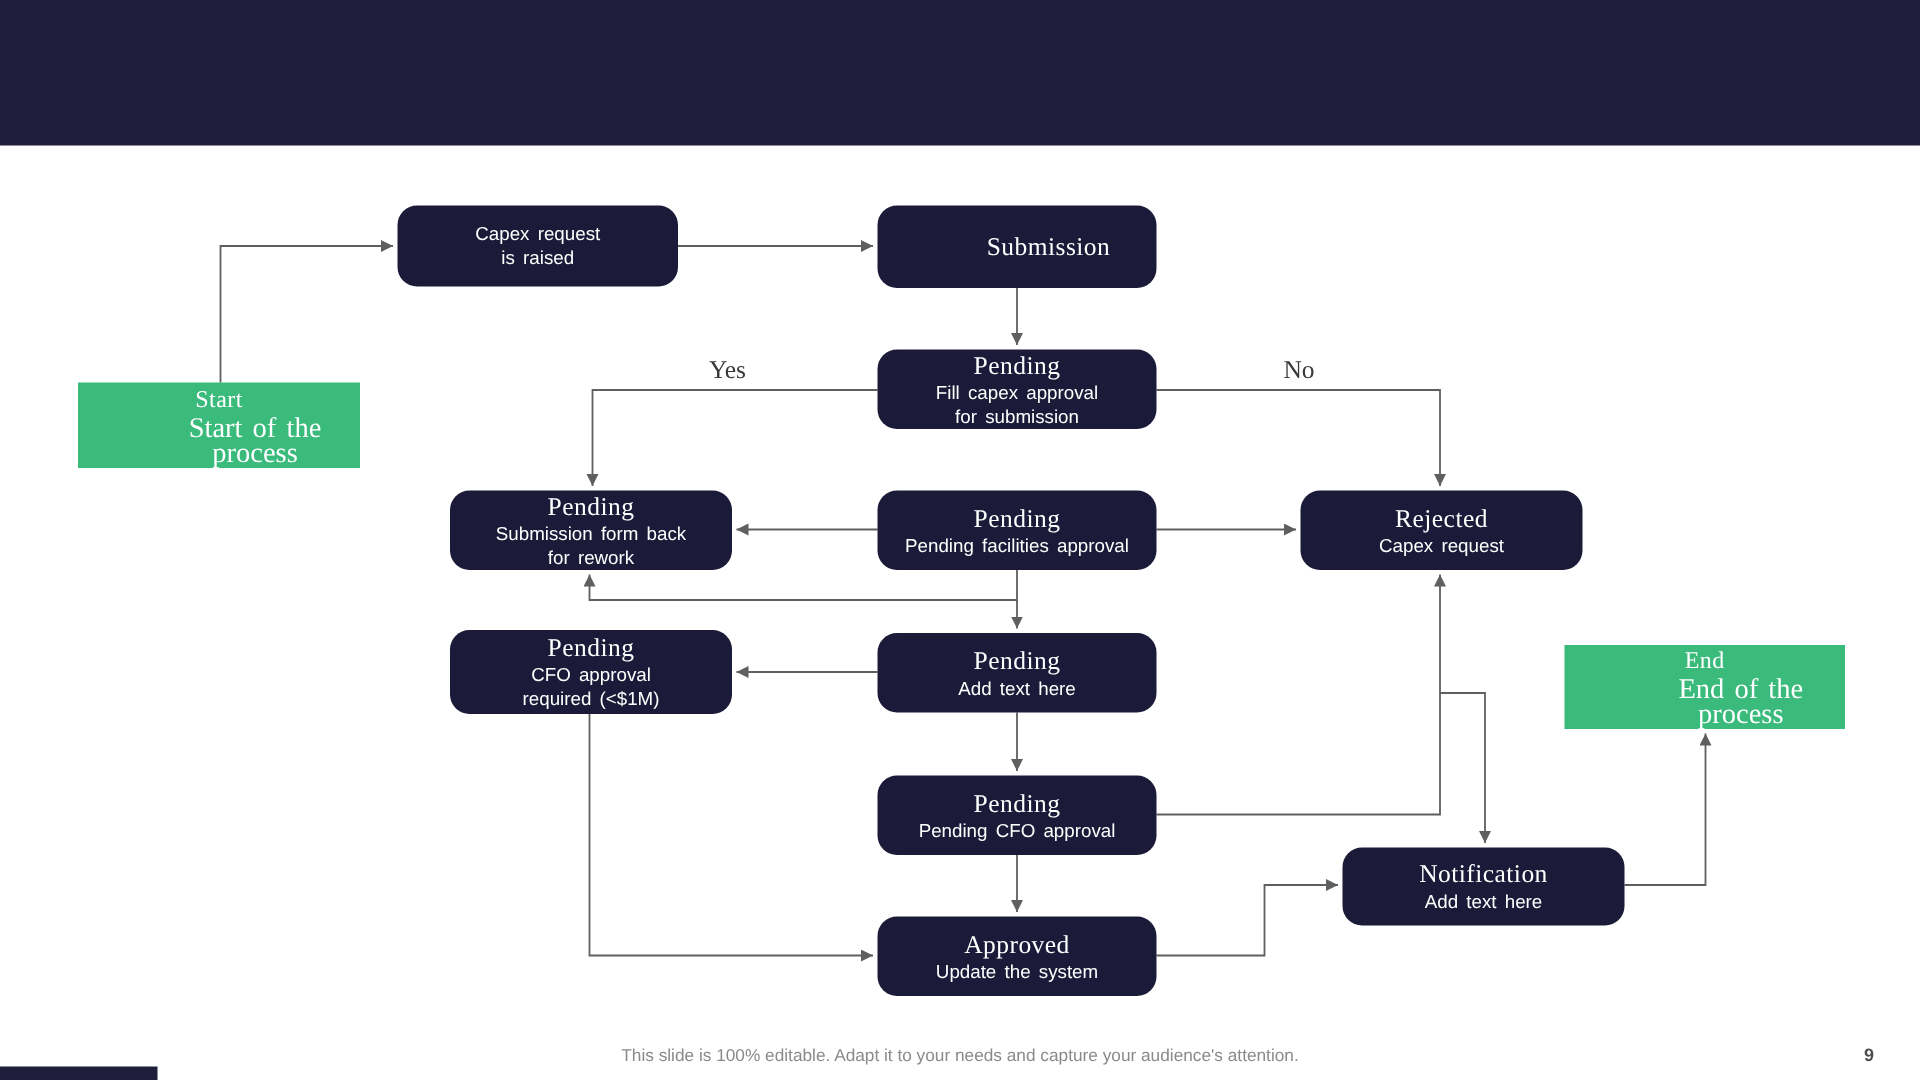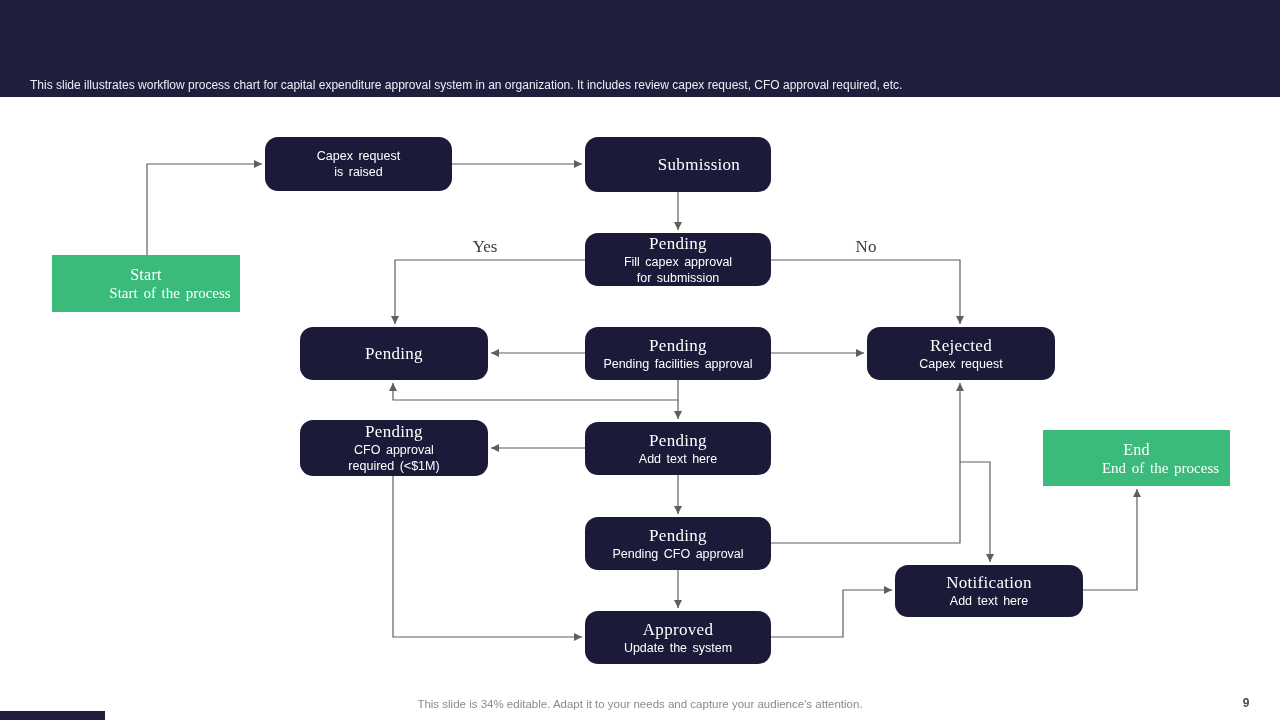--- a/index.html
+++ b/index.html
@@ -69,21 +69,21 @@
   }
   .node-title:empty { display: none; }
   .node-sub {
     font-size: 12.5px; line-height: 16px;
     white-space: pre-line;
     word-spacing: 2px;
   }
   .node.green .node-title { font-size: 16px; line-height: 20px; }
   .node.green .node-sub {
     font-family: "Liberation Serif", serif;
-    font-size: 15px; line-height: 17px; margin-left: 48px;
+    font-size: 19px; line-height: 17px; margin-left: 48px;
   }
   .branch-label {
     position: absolute; width: 60px;
     text-align: center;
     font-family: "Liberation Serif", serif;
     font-size: 17px;
     color: #3a3a3a;
   }
   .footer-note {
     position: absolute; left: 0; top: 698px;
@@ -101,21 +101,20 @@
   .bottom-accent {
     position: absolute; left: 0; top: 711px;
     width: 105px; height: 9px;
     background: var(--navy);
   }
 </style>
 </head>
 <body>
 
 <div class="header">
-  <div class="slide-subtitle">This slide illustrates workflow process chart for capital expenditure approval system in an organization. It includes review capex request, CFO approval required, etc.</div>
 </div>
 
 <svg class="connectors" viewBox="0 0 1280 720">
   <defs>
     <marker id="arr" markerWidth="9" markerHeight="9" refX="8" refY="4" orient="auto" markerUnits="userSpaceOnUse">
       <path d="M0,0 L8,4 L0,8 Z" fill="#5f5f5f"></path>
     </marker>
   </defs>
   <polyline points="147,255 147,164 262,164" marker-end="url(#arr)"></polyline>
   <polyline points="452,164 582,164" marker-end="url(#arr)"></polyline>
@@ -155,20 +154,22 @@
 for submission</div>
 </div>
 
 <div class="node green" style="left:52px; top:255px; width:188px; height:57px;">
   <div class="node-title">Start</div>
   <div class="node-sub">Start of the process</div>
 </div>
 
 <div class="node dark" style="left:300px; top:327px; width:188px; height:53px;">
   <div class="node-title">Pending</div>
+  <div class="node-sub">Submission form back
+for rework</div>
 </div>
 
 <div class="node dark" style="left:585px; top:327px; width:186px; height:53px;">
   <div class="node-title">Pending</div>
   <div class="node-sub">Pending facilities approval</div>
 </div>
 
 <div class="node dark" style="left:867px; top:327px; width:188px; height:53px;">
   <div class="node-title">Rejected</div>
   <div class="node-sub">Capex request</div>
@@ -198,15 +199,15 @@
 <div class="node dark" style="left:895px; top:565px; width:188px; height:52px;">
   <div class="node-title">Notification</div>
   <div class="node-sub">Add text here</div>
 </div>
 
 <div class="node dark" style="left:585px; top:611px; width:186px; height:53px;">
   <div class="node-title">Approved</div>
   <div class="node-sub">Update the system</div>
 </div>
 
-<div class="footer-note">This slide is 34% editable. Adapt it to your needs and capture your audience's attention.</div>
+<div class="footer-note">This slide is 100% editable. Adapt it to your needs and capture your audience's attention.</div>
 <div class="page-number">9</div>
 <div class="bottom-accent"></div>
 
 </body></html>

